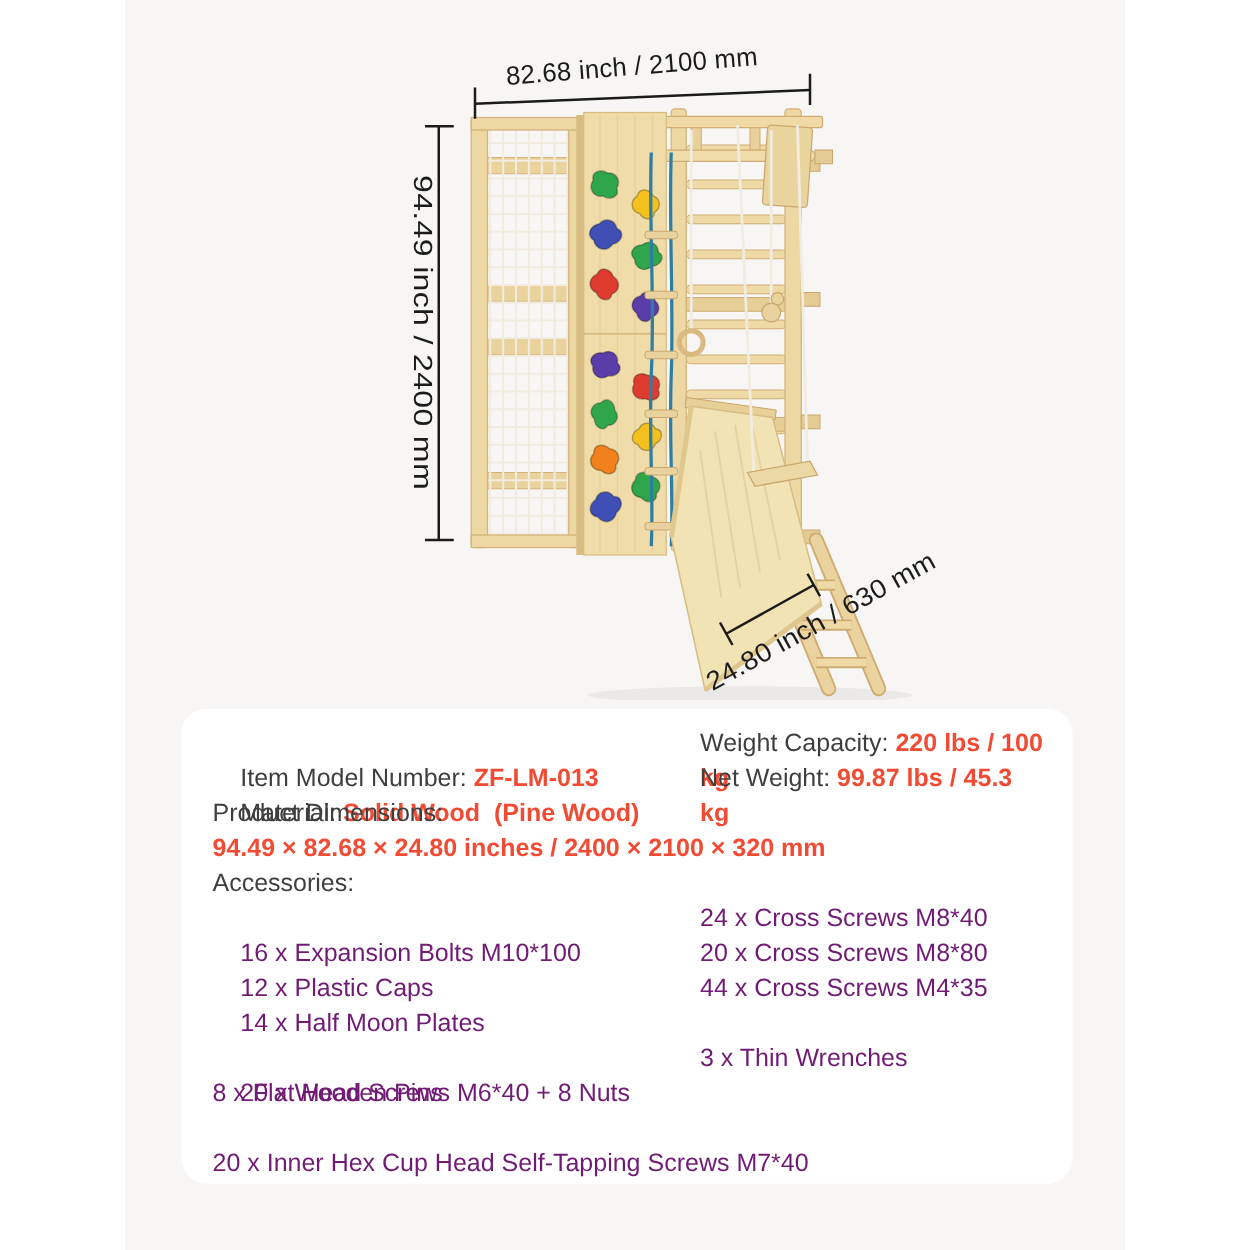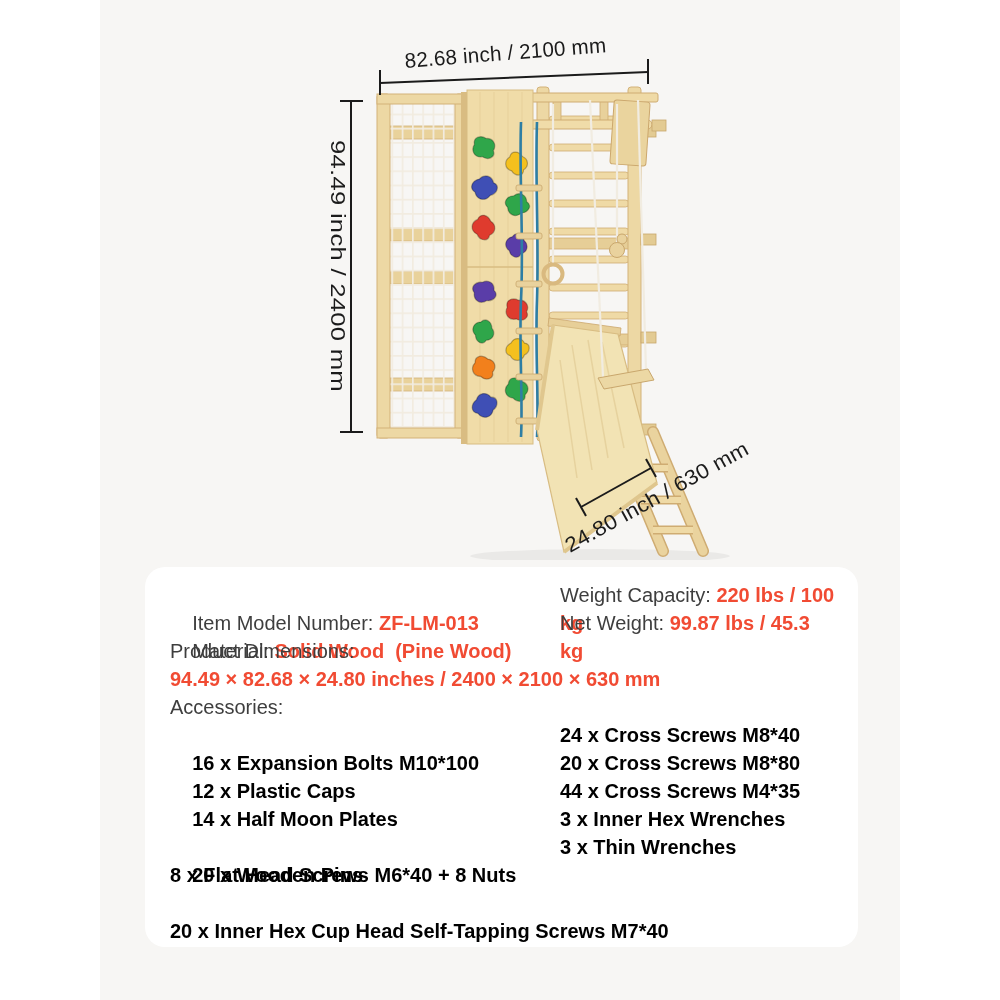--- a/index.html
+++ b/index.html
@@ -9,21 +9,21 @@
   .scene{position:absolute;left:0;top:0;width:1000px;height:560px;}
   svg text{font-family:"Liberation Sans","DejaVu Sans",sans-serif;}
   .dim-text{font-size:21px;font-weight:500;fill:#1b1b1b;letter-spacing:0.2px;}
 
   .spec-card{position:absolute;left:145px;top:567px;width:713px;height:380px;
              background:#ffffff;border-radius:20px;}
   .row{position:absolute;left:25px;width:668px;height:28px;line-height:28px;
        font-size:20px;color:#3e3e3e;font-weight:500;white-space:pre;}
   .col2{position:absolute;left:390px;top:0;white-space:pre;}
   .val{color:#f14b33;font-weight:700;white-space:pre-wrap;}
-  .acc{color:#000000;font-weight:700;}
+  .acc{color:#701a75;font-weight:400;}
 </style>
 </head>
 <body>
 
 <div class="stage"></div>
 
 <svg class="scene" viewBox="0 0 1000 560" width="1000" height="560">
   <defs>
     <path id="hold" d="M0,-8 C6,-10 11,-5 9,1 C13,6 7,11 1,9 C-6,12 -11,6 -9,0 C-12,-6 -6,-10 0,-8 Z"></path>
     <pattern id="netp" width="10.3" height="14.2" patternUnits="userSpaceOnUse">
@@ -180,37 +180,36 @@
 <div class="spec-card">
   <div class="row" style="top:14px">
     <span>Item Model Number: </span><span class="val">ZF-LM-013</span>
     <span class="col2"><span>Weight Capacity: </span><span class="val">220 lbs / 100 kg</span></span>
   </div>
   <div class="row" style="top:42px">
     <span>Material: </span><span class="val">Solid Wood&nbsp; (Pine Wood)</span>
     <span class="col2"><span>Net Weight: </span><span class="val">99.87 lbs / 45.3 kg</span></span>
   </div>
   <div class="row" style="top:70px">Product Dimensions:</div>
-  <div class="row val" style="top:98px">94.49 × 82.68 × 24.80 inches / 2400 × 2100 × 630 mm</div>
+  <div class="row val" style="top:98px">94.49 × 82.68 × 24.80 inches / 2400 × 2100 × 320 mm</div>
   <div class="row" style="top:126px">Accessories:</div>
 
   <div class="row" style="top:154px">
     <span class="acc">16 x Expansion Bolts M10*100</span>
     <span class="col2 acc">24 x Cross Screws M8*40</span>
   </div>
   <div class="row" style="top:182px">
     <span class="acc">12 x Plastic Caps</span>
     <span class="col2 acc">20 x Cross Screws M8*80</span>
   </div>
   <div class="row" style="top:210px">
     <span class="acc">14 x Half Moon Plates</span>
     <span class="col2 acc">44 x Cross Screws M4*35</span>
   </div>
   <div class="row" style="top:238px">
-    <span class="col2 acc">3 x Inner Hex Wrenches</span>
   </div>
   <div class="row" style="top:266px">
     <span class="acc">20 x Wooden Pins</span>
     <span class="col2 acc">3 x Thin Wrenches</span>
   </div>
   <div class="row acc" style="top:294px">8 x Flat Head Screws M6*40 + 8 Nuts</div>
   <div class="row acc" style="top:350px">20 x Inner Hex Cup Head Self-Tapping Screws M7*40</div>
 </div>
 
 </body></html>

